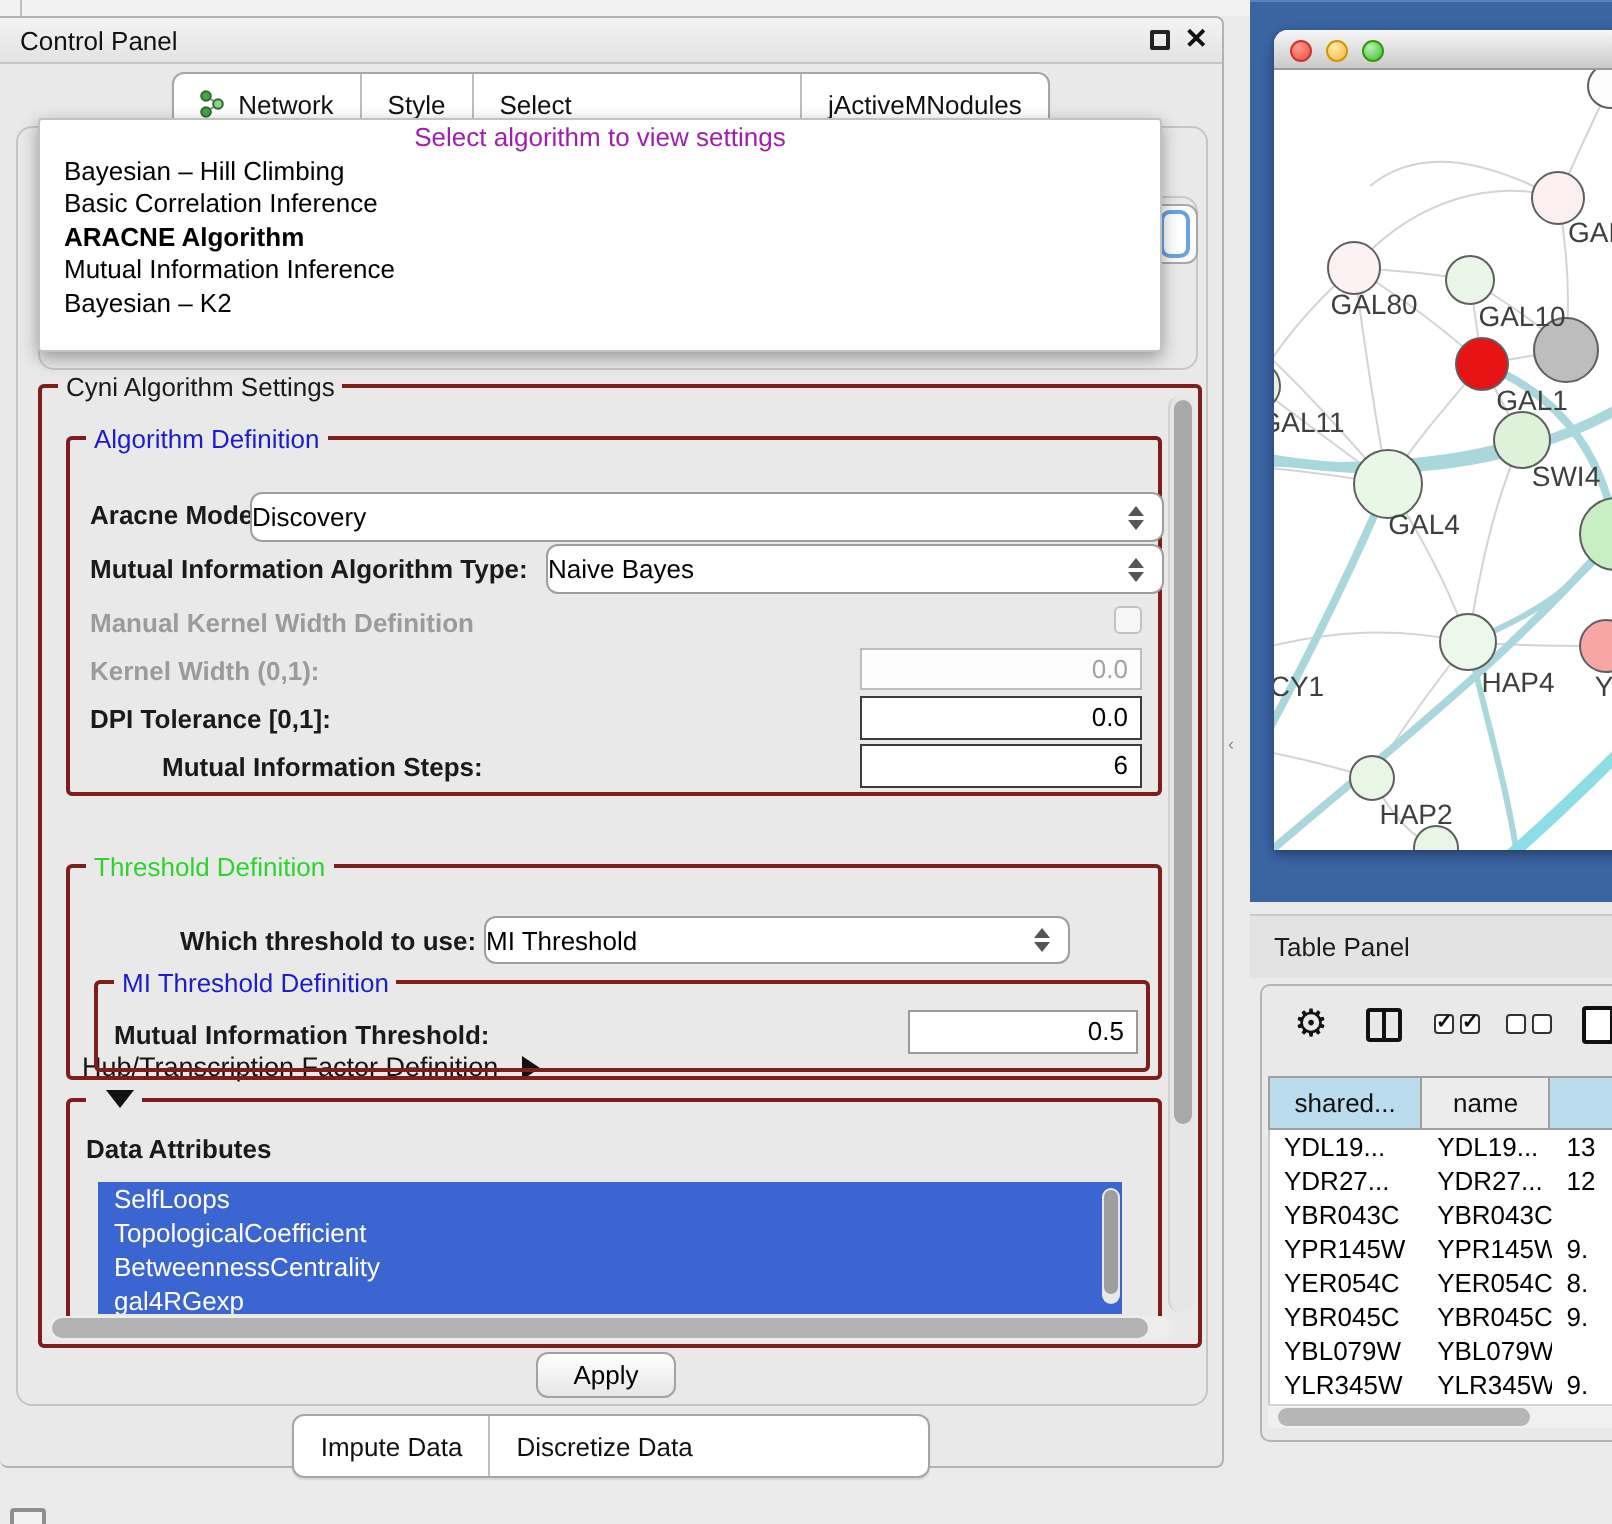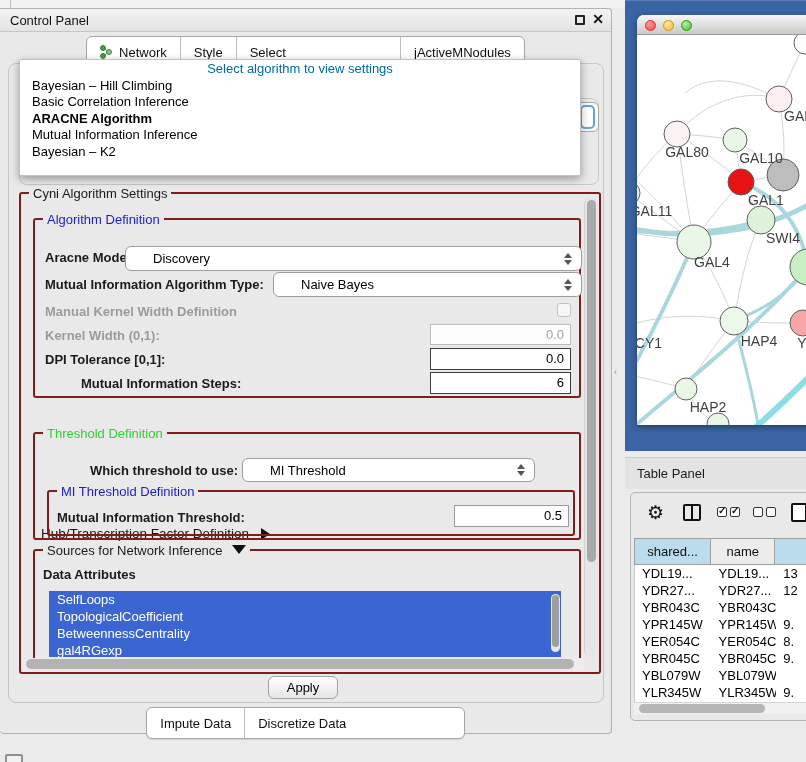--- a/index.html
+++ b/index.html
@@ -36,42 +36,42 @@
     background:#e9e9e9; border:1px solid #c5c5c5; border-radius:8px; }
 
   
   .ghost-group { position:absolute; left:10px; top:34px; width:580px; height:87px; border:1px solid #c8c8c8; border-radius:8px; }
   .ghost-combo { position:absolute; left:562px; top:38px; width:28px; height:30px; background:#fbfbfb; border:1px solid #a8a8a8; border-radius:6px; }
   .ghost-combo-focus { position:absolute; right:3px; top:2px; width:15px; height:24px; border:2px solid #66a3e4; border-radius:5px; background:#fff; }
 
   
   .popup { position:absolute; left:10px; top:-5px; width:562px; height:117px; background:#fff;
     border:1px solid #c2c2c2; border-radius:2px; box-shadow:0 3px 9px rgba(0,0,0,0.35); z-index:10; }
-  .popup-header { height:18px; line-height:18px; text-align:center; color:#0369a1; font-size:13px; }
+  .popup-header { height:18px; line-height:18px; text-align:center; color:#a21caf; font-size:13px; }
   .popup-item { height:16.4px; line-height:16.4px; padding-left:12px; font-size:13px; color:#000; white-space:nowrap; }
   .popup-item.bold { font-weight:bold; }
 
   
   .fieldset { position:absolute; border:2px solid #7f1d1d; border-radius:3px; }
   .legend { position:absolute; top:-8px; left:8px; background:#e9e9e9; padding:0 4px; font-size:13px; line-height:15px; white-space:nowrap; }
   .legend.blue { color:#1b1bd1; }
   .legend.green { color:#2ed32e; }
 
   .settings-box { left:10px; top:128px; width:582px; height:482px; }
   .alg-box { left:12px; top:24px; width:548px; height:180px; }
   .thr-box { left:12px; top:238px; width:548px; height:108px; }
   .mithr-box { left:12px; top:56px; width:528px; height:46px; }
   .src-box { left:12px; top:355px; width:548px; height:112px; }
 
   .lbl { position:absolute; font-weight:bold; font-size:13px; color:#1a1a1a; white-space:nowrap; }
   .lbl.disabled { color:#9b9b9b; }
 
   
   .combo { position:absolute; background:#fff; border:1px solid #9e9e9e; border-radius:6px; height:25px;
-    display:flex; align-items:center; padding-left:27px; font-size:13px; color:#000;
+    display:flex; align-items:center; padding-left:0; font-size:13px; color:#000;
     box-shadow:inset 0 1px 0 #fff; }
   .spin { position:absolute; right:8px; top:50%; transform:translateY(-50%); width:9px; height:14px; }
   .spin .up { position:absolute; top:1px; left:0; width:0; height:0; border-left:4px solid transparent; border-right:4px solid transparent; border-bottom:5px solid #555; }
   .spin .dn { position:absolute; bottom:1px; left:0; width:0; height:0; border-left:4px solid transparent; border-right:4px solid transparent; border-top:5px solid #555; }
 
   
   .field { position:absolute; background:#fff; font-size:13px; text-align:right; padding:0 6px; line-height:20px; color:#000; }
   .field.dark { border:1.5px solid #3d3d3d; }
   .field.mid { border:1px solid #9a9a9a; }
   .field.disabled { border:1px solid #bdbdbd; color:#a3a3a3; background:#fdfdfd; }
@@ -260,21 +260,20 @@
 
         <div class="fieldset mithr-box">
           <span class="legend blue">MI Threshold Definition</span>
           <span class="lbl" style="left:8px; top:18px;">Mutual Information Threshold:</span>
           <div class="field mid" style="left:405px; top:13px; width:115px; height:22px;">0.5</div>
         </div>
       </div>
 
       <div class="fieldset src-box">
         <span class="legend">
-          <span>Sources for Network Inference</span>
           <span class="arrow-down"></span>
         </span>
         <span class="lbl" style="left:8px; top:16px;">Data Attributes</span>
         <div class="attr-list">
           <div id="attr-items">
               <div class="attr-item selected">SelfLoops</div>
               <div class="attr-item selected">TopologicalCoefficient</div>
               <div class="attr-item selected">BetweennessCentrality</div>
               <div class="attr-item selected">gal4RGexp</div>
             </div>

